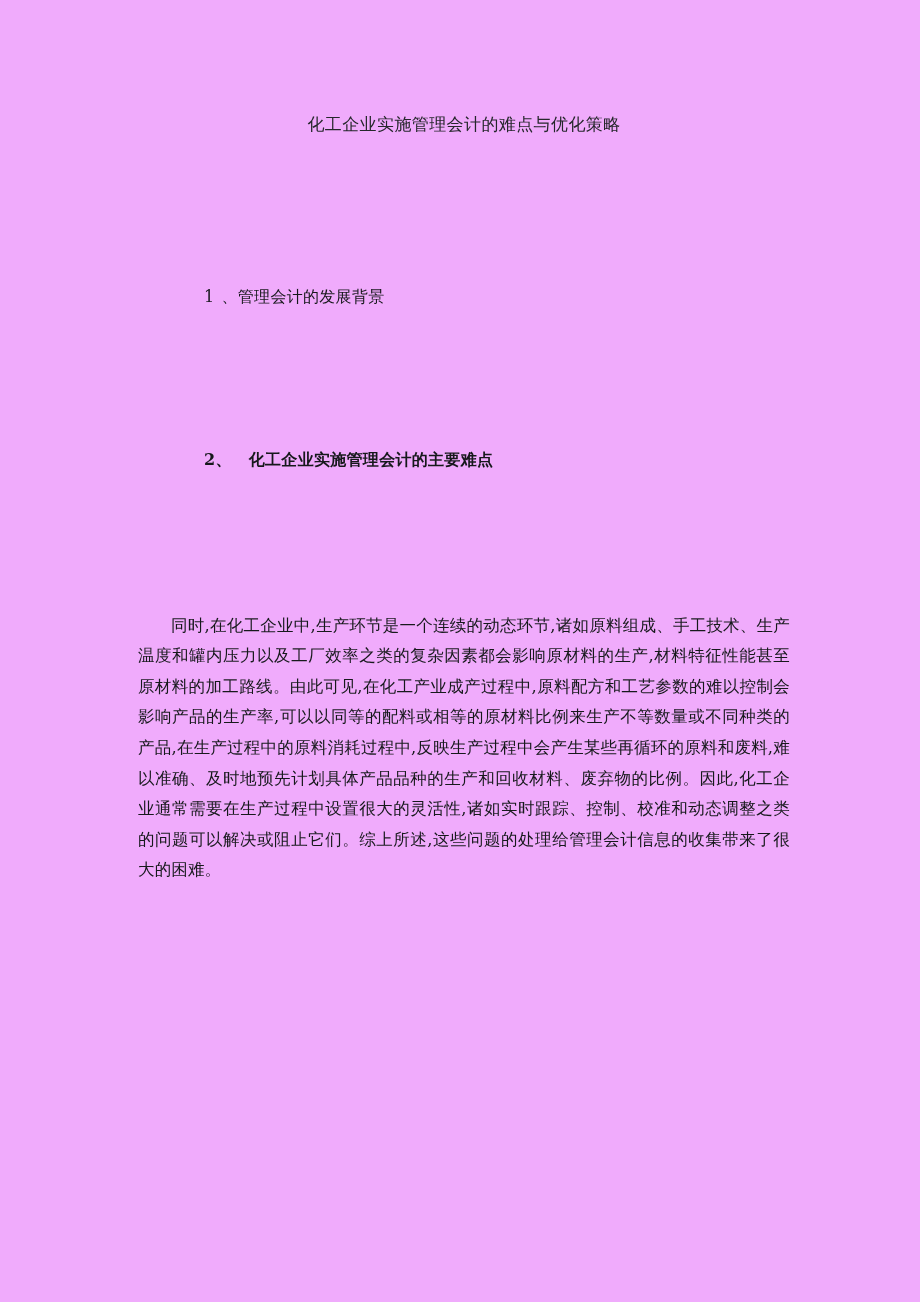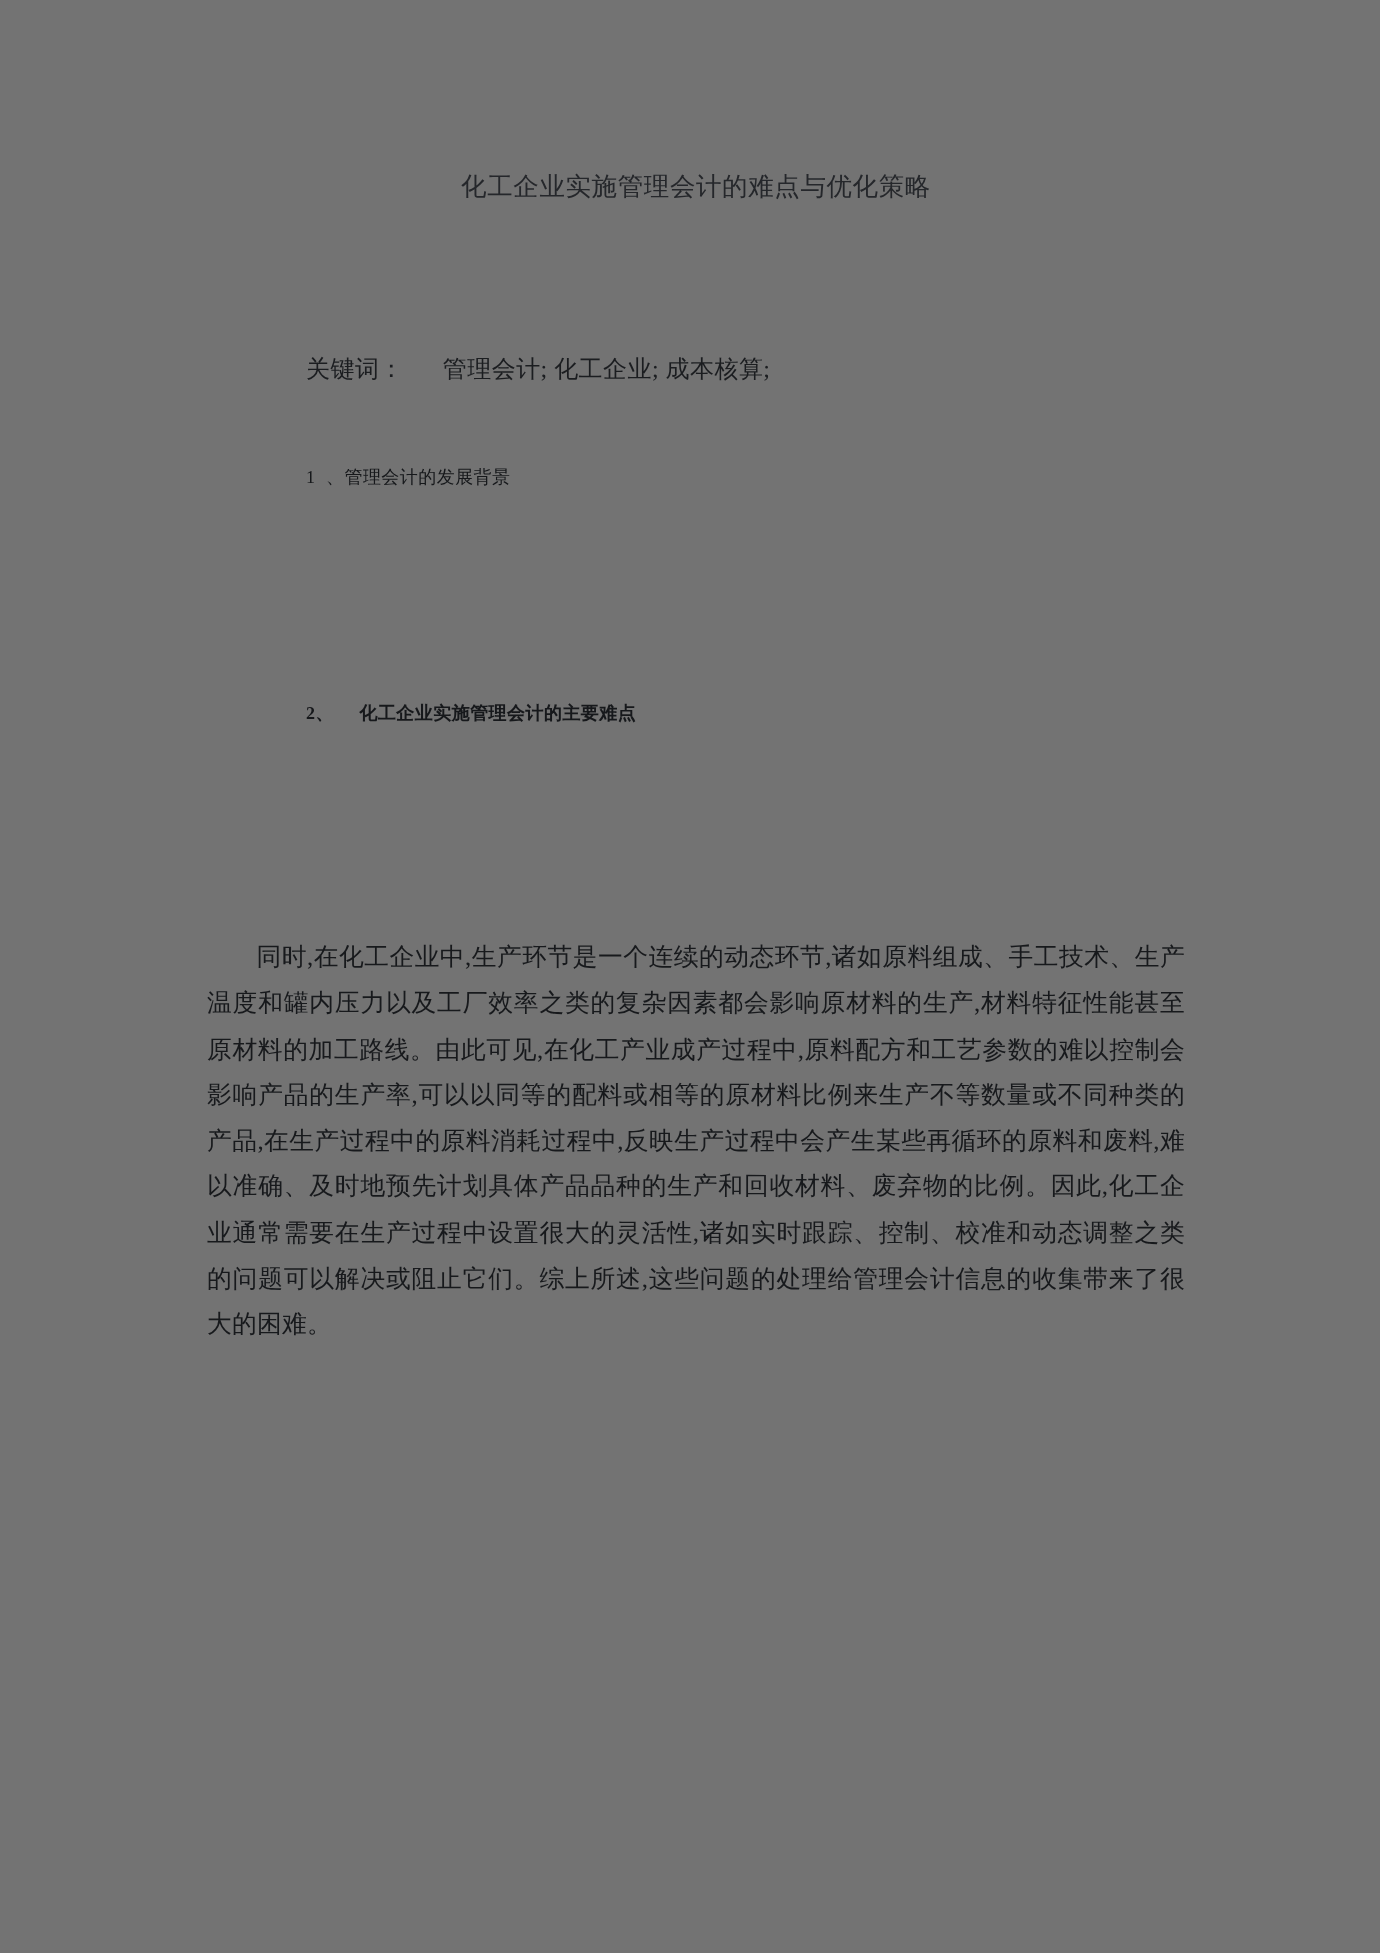--- a/index.html
+++ b/index.html
@@ -9,24 +9,23 @@
   }
   body {
     font-family: "DejaVu Serif", "Liberation Serif", serif;
     color: #1a1a1a;
     -webkit-font-smoothing: antialiased;
   }
   .page {
     position: relative;
     width: 920px;
     height: 1302px;
-    background: #737373;
+    background: #f0abfc;
     box-sizing: border-box;
     overflow: hidden;
-    font-family: Liberation Serif, serif;
   }
   .content {
     position: absolute;
     left: 138px;
     top: 0;
     width: 652px;
   }
   .doc-title {
     text-align: center;
     font-size: 17px;
@@ -51,21 +50,21 @@
     display: inline;
   }
   .keywords-gap {
     display: inline-block;
     width: 26px;
   }
   .keywords-value {
     display: inline;
   }
   .h-section {
-    font-size: 12px;
+    font-size: 16px;
     font-weight: bold;
     color: #16181b;
     letter-spacing: 0.3px;
     padding-left: 66px;
     line-height: 1.6;
   }
   .h-section.regular {
     font-weight: 400;
   }
   .h-num {
@@ -102,23 +101,20 @@
 </head>
 <body>
 
 <div class="page">
   <div class="content">
 
     <div class="doc-title">化工企业实施管理会计的难点与优化策略</div>
 
     <div class="spacer-after-title"></div>
 
-    <div class="keywords-line">
-      <span class="keywords-label">关键词：</span><span class="keywords-gap"></span><span class="keywords-value">管理会计; 化工企业; 成本核算;</span>
-    </div>
 
     <div class="gap-50"></div>
 
     <div class="h-section regular">
       <span class="h-num">1</span><span class="h-gap-sm"></span><span class="h-num">、</span><span class="h-text">管理会计的发展背景</span>
     </div>
 
     <div class="gap-50"></div>
 
 

